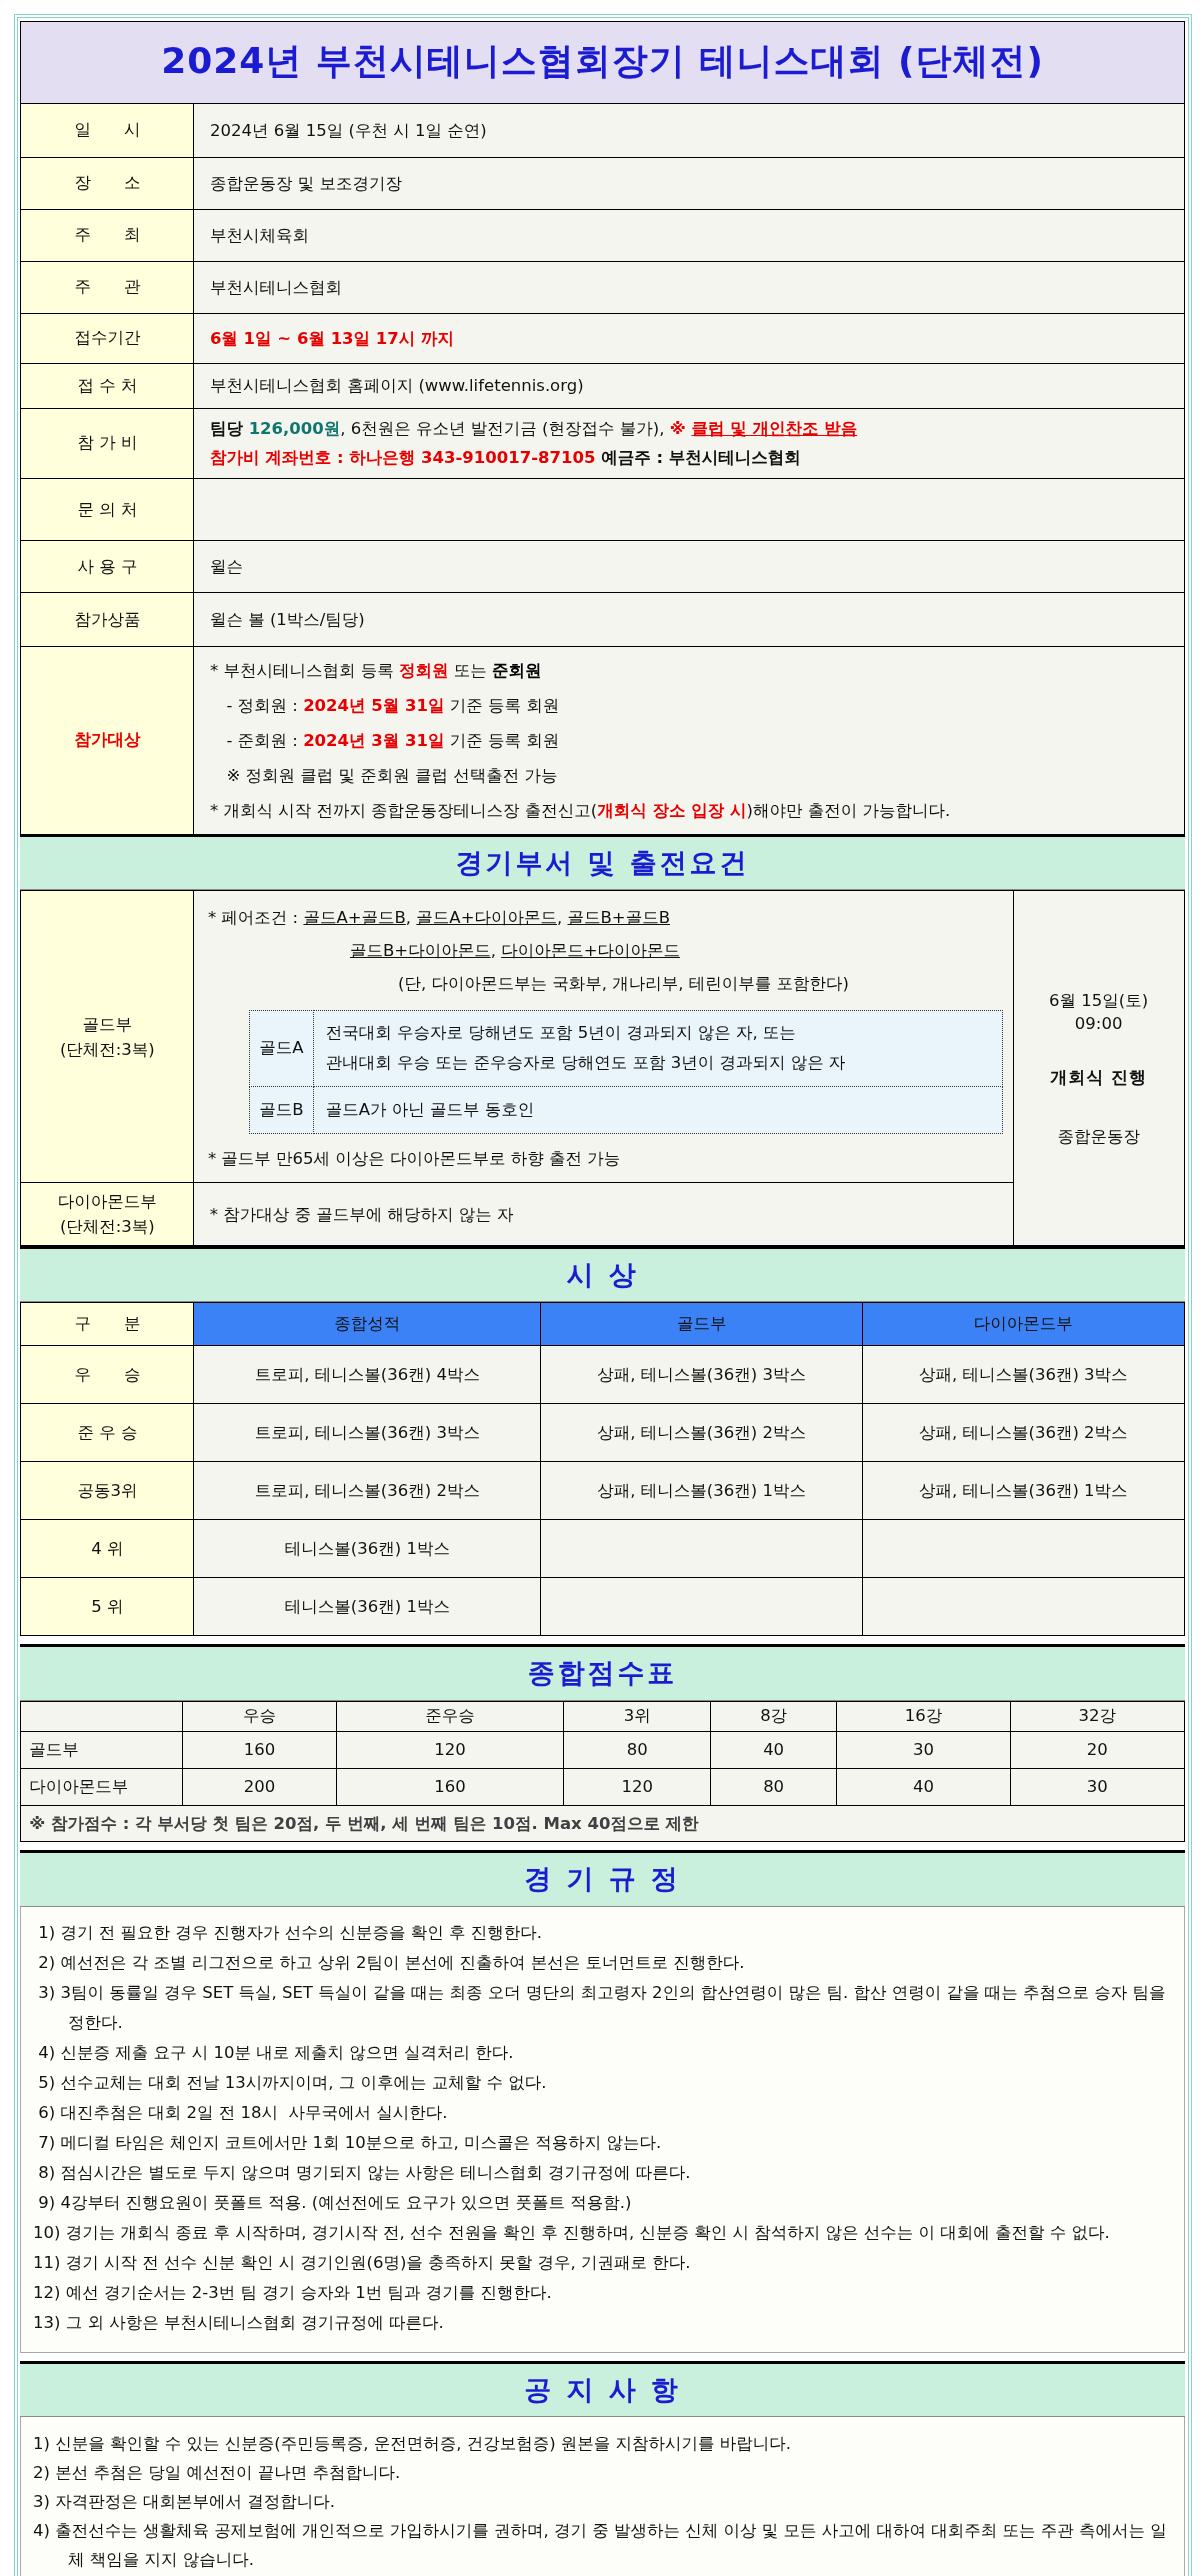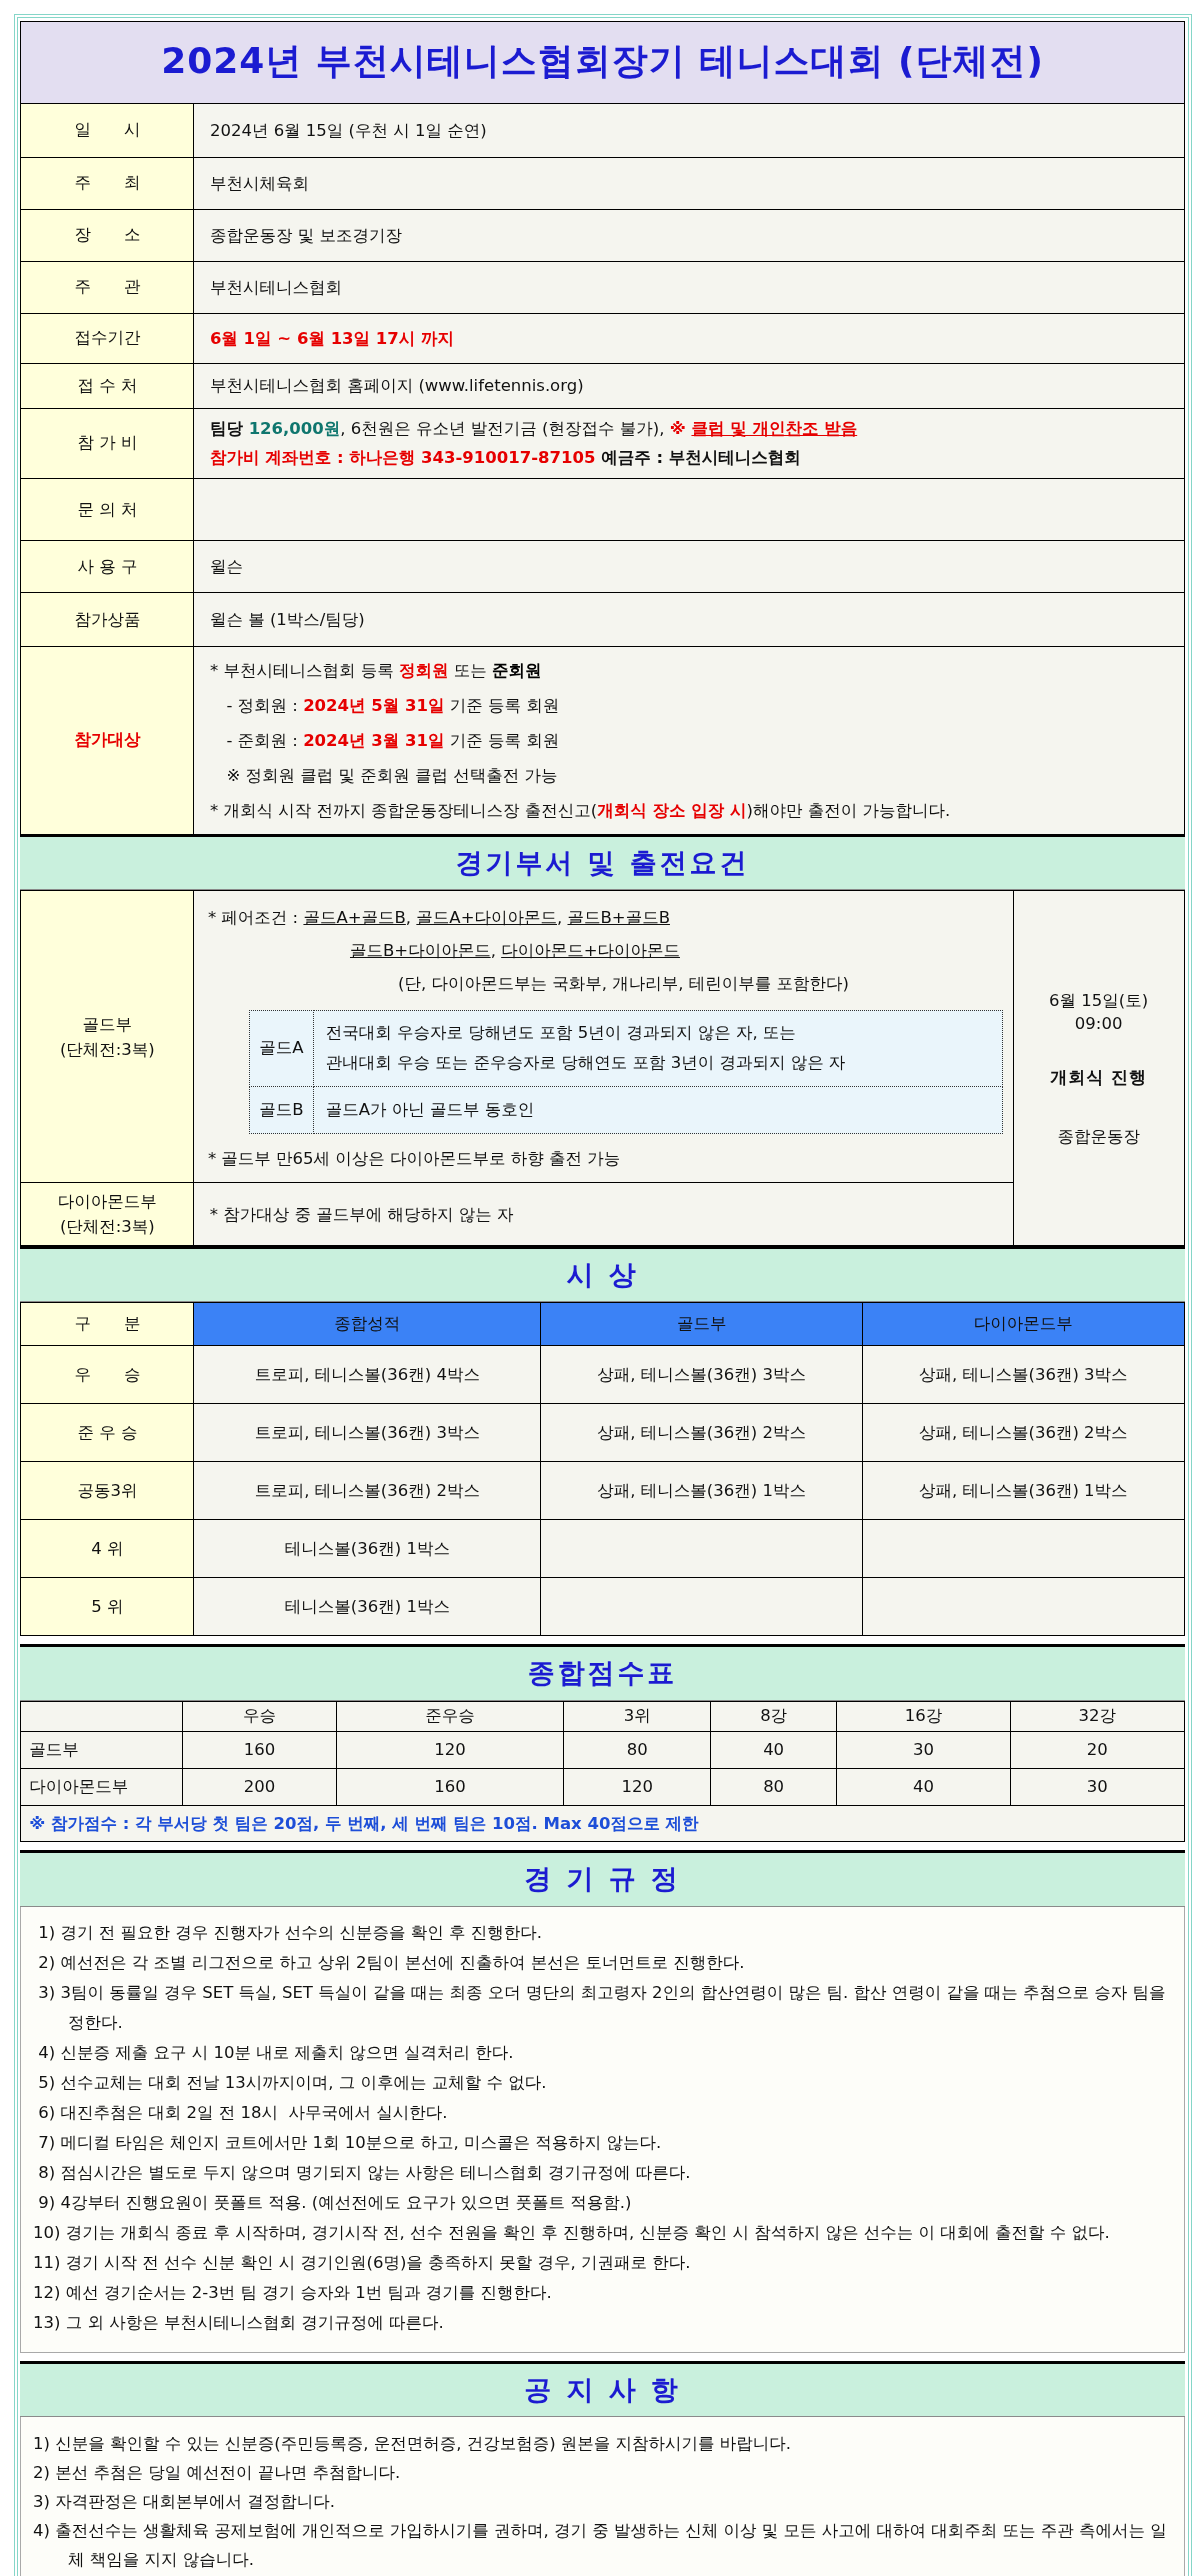--- a/index.html
+++ b/index.html
@@ -74,21 +74,21 @@
   table.awards .acol0 { width:173px; background:#ffffdb; }
   table.awards .ahead td { background:#3b82f6; height:43px; }
   table.awards .ahead td.acol0 { background:#ffffdb; }
   table.awards .arow td { height:58px; }
   
   table.points { width:100%; border-collapse:collapse; }
   table.points td { border:1.9px solid #000; background:#f5f5ef; text-align:center; }
   table.points .pcol0 { width:162px; text-align:left; padding-left:7.8px; }
   table.points .phead td { height:30px; }
   table.points .prow td { height:37px; }
-  td.pnote { text-align:left !important; padding:6.8px 7.8px; color:#1d4ed8; font-weight:bold; }
+  td.pnote { text-align:left !important; padding:6.8px 7.8px; color:#404040; font-weight:bold; }
   
   .listbox {
     border:1px solid #a9a9a9; border-top:none; background:#fdfdf9;
     padding:11.7px 13.6px 13.6px 11.7px;
   }
   .listbox .item {
     line-height:30px; padding-left:35px; text-indent:-35px; white-space:pre-wrap;
   }
   .notices .item { line-height:29px; }
 </style>
@@ -102,30 +102,30 @@
   <div class="info">
 
     <div class="irow h56">
       <div class="ilabel">일　　시</div>
       <div class="ival">
           <div class="line">2024년 6월 15일  (우천 시 1일 순연)</div>
         </div>
     </div>
 
     <div class="irow h53">
+      <div class="ilabel">장　　소</div>
+      <div class="ival">
+          <div class="line">종합운동장 및 보조경기장</div>
+        </div>
+    </div>
+
+    <div class="irow h53">
       <div class="ilabel">주　　최</div>
       <div class="ival">
           <div class="line">부천시체육회</div>
-        </div>
-    </div>
-
-    <div class="irow h53">
-      <div class="ilabel">장　　소</div>
-      <div class="ival">
-          <div class="line">종합운동장 및 보조경기장</div>
         </div>
     </div>
 
     <div class="irow h53">
       <div class="ilabel">주　　관</div>
       <div class="ival">
           <div class="line">부천시테니스협회</div>
         </div>
     </div>
 

